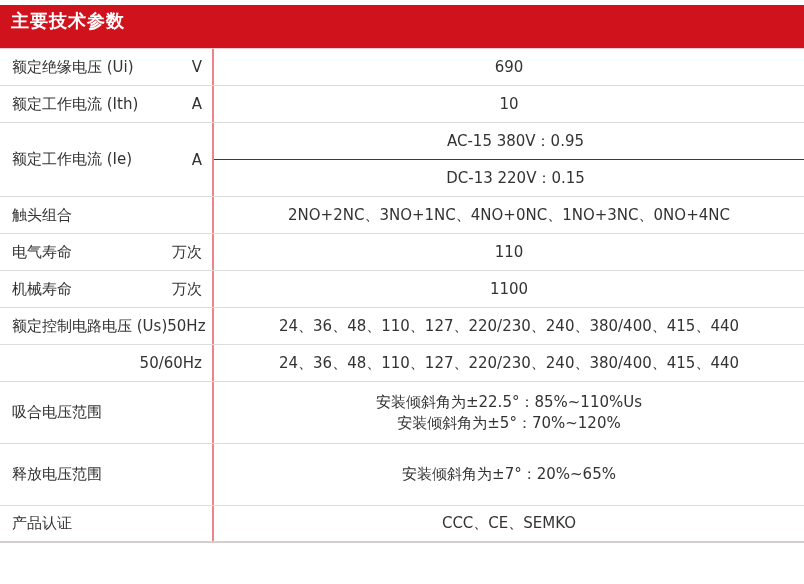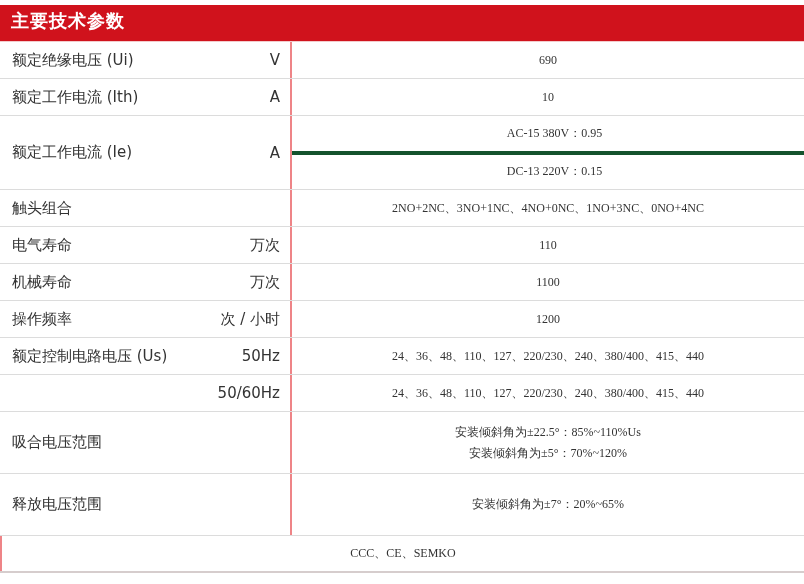--- a/index.html
+++ b/index.html
@@ -2,40 +2,40 @@
 <html><head>
 <meta charset="utf-8">
 <style>
   html,body{margin:0;padding:0;}
   body{
     width:804px;height:584px;background:#ffffff;overflow:hidden;
     font-family:"DejaVu Sans","Liberation Sans",sans-serif;color:#333333;
   }
   .page{padding-top:5px;}
   .header-bar{
-    height:36px;background:#d0121c;color:#ffffff;
+    height:43px;background:#d0121c;color:#ffffff;
     font-size:18px;font-weight:bold;line-height:32px;
     padding-left:11px;letter-spacing:1px;
   }
   .spec-table{border-top:1px solid #f3cbcc;}
   .row{display:flex;box-sizing:border-box;border-bottom:1px solid #dcdcdc;}
   .row.h-one{height:37px;}
   .row.h-split{height:74px;}
   .row.h-two{height:62px;}
   .row:last-child{border-bottom:2px solid #d6cdcd;}
-  .left{width:290px;display:flex;align-items:center;box-sizing:border-box;}
+  .left{width:212px;display:flex;align-items:center;box-sizing:border-box;}
   .label{flex:1;padding-left:12px;font-size:15px;white-space:nowrap;}
   .unit{padding-right:10px;font-size:15px;white-space:nowrap;text-align:right;}
   .right{
     flex:1;border-left:2px solid #ee8487;box-sizing:border-box;
     display:flex;flex-direction:column;justify-content:center;
-    text-align:center;font-size:12px;font-family:Liberation Serif, serif;
+    text-align:center;font-size:15px;
   }
   .right .sub{flex:1;display:flex;align-items:center;justify-content:center;padding-left:13px;}
-  .right .sub + .sub{border-top:4px solid #14532d;}
+  .right .sub + .sub{border-top:1px solid #14532d;}
   .right .vline{line-height:21px;}
 </style>
 </head>
 <body>
 
 <div class="page">
   <div class="header-bar">
     <span>主要技术参数</span>
   </div>
   <div class="spec-table">
@@ -89,29 +89,20 @@
         <div class="left">
           <div class="label">机械寿命</div>
           <div class="unit">万次</div>
         </div>
         <div class="right">
           <div class="vline">1100</div>
         </div>
       </div>
       <div class="row h-one">
         <div class="left">
-          <div class="label">操作频率</div>
-          <div class="unit">次 / 小时</div>
-        </div>
-        <div class="right">
-          <div class="vline">1200</div>
-        </div>
-      </div>
-      <div class="row h-one">
-        <div class="left">
           <div class="label">额定控制电路电压 (Us)</div>
           <div class="unit">50Hz</div>
         </div>
         <div class="right">
           <div class="vline">24、36、48、110、127、220/230、240、380/400、415、440</div>
         </div>
       </div>
       <div class="row h-one">
         <div class="left">
           <div class="label"></div>
@@ -134,18 +125,22 @@
       <div class="row h-two">
         <div class="left">
           <div class="label">释放电压范围</div>
           <div class="unit"></div>
         </div>
         <div class="right">
           <div class="vline">安装倾斜角为±7°：20%~65%</div>
         </div>
       </div>
       <div class="row h-one">
+        <div class="left">
+          <div class="label">产品认证</div>
+          <div class="unit"></div>
+        </div>
         <div class="right">
           <div class="vline">CCC、CE、SEMKO</div>
         </div>
       </div>
     </div>
 </div>
 
 </body></html>

